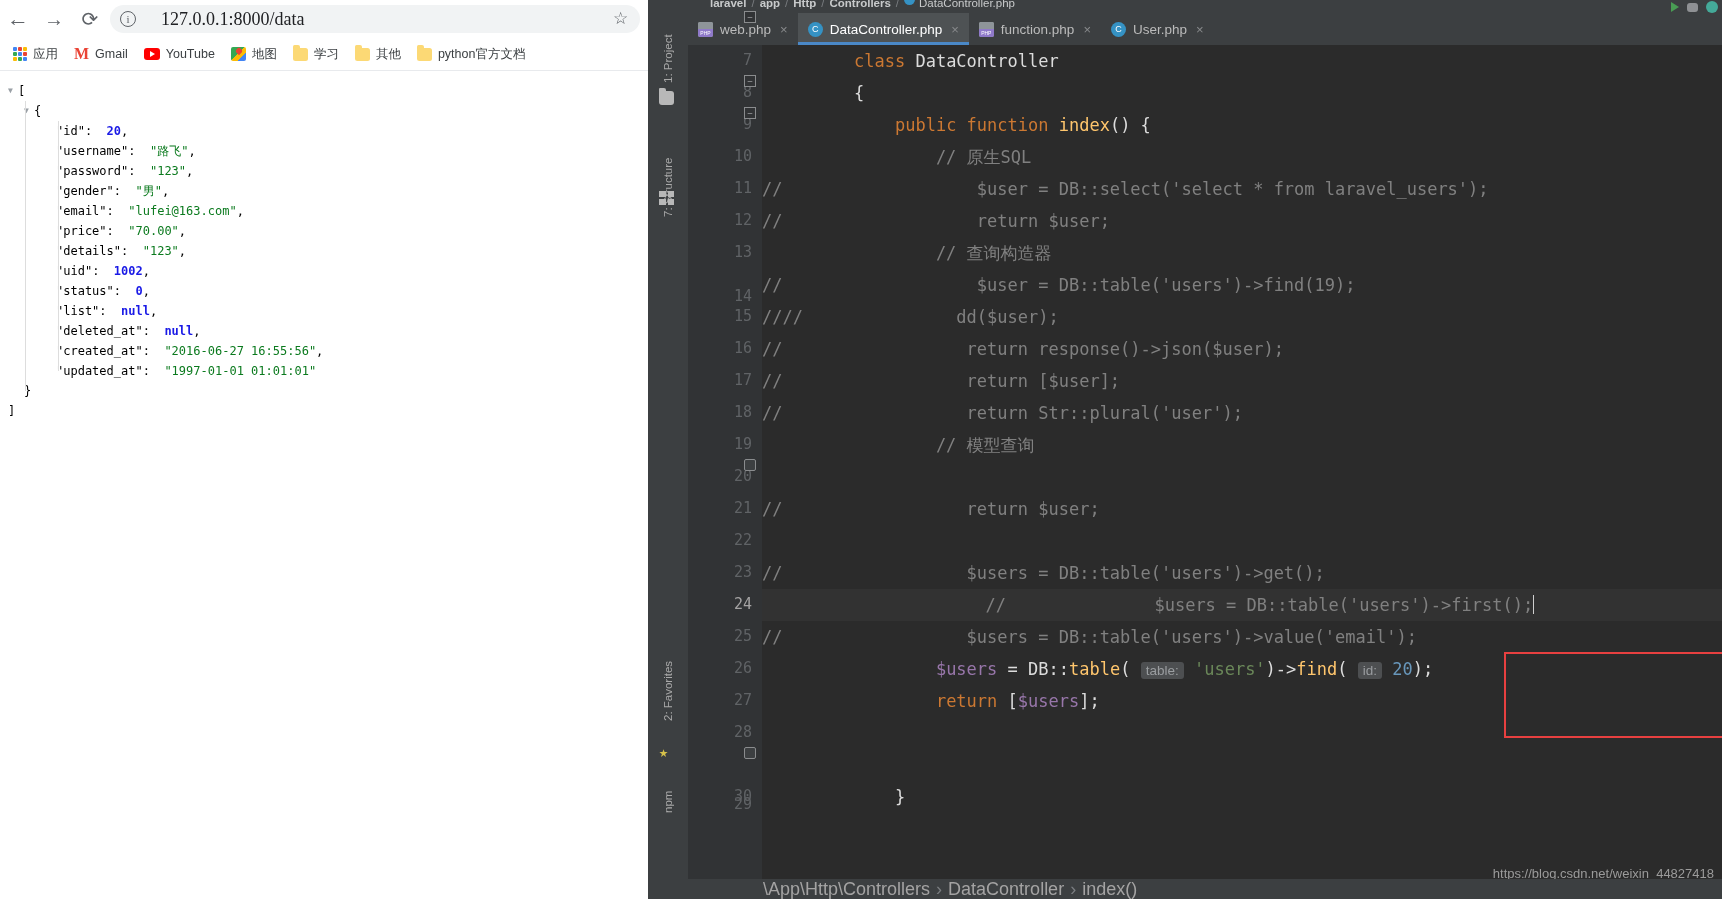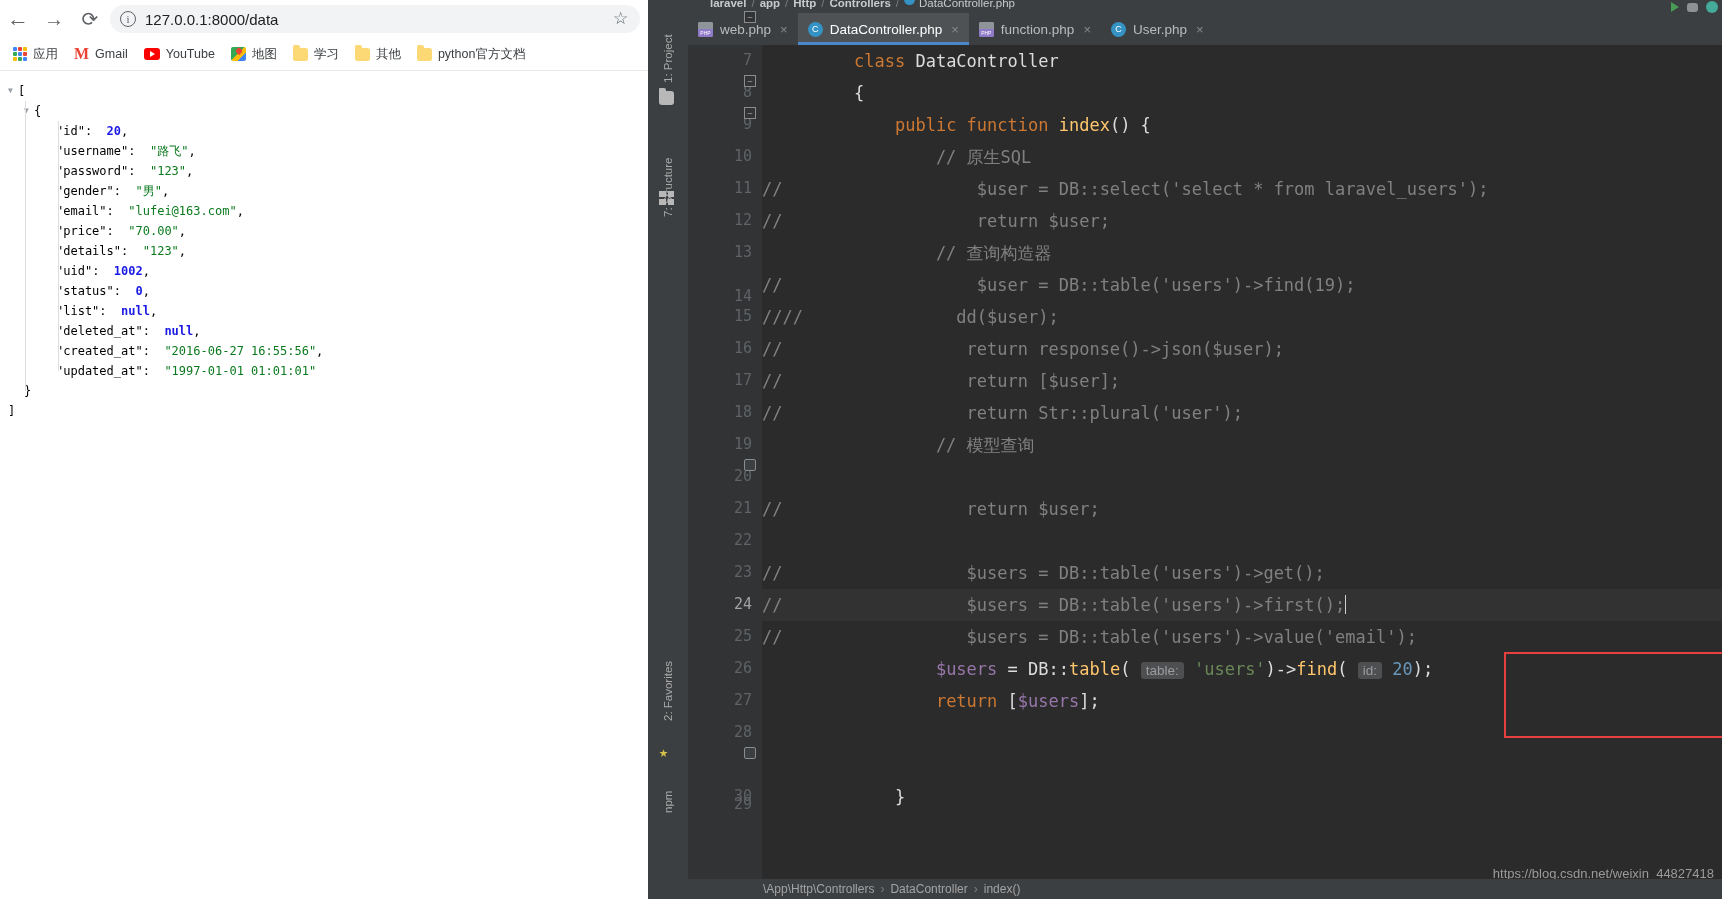--- a/index.html
+++ b/index.html
@@ -28,22 +28,22 @@
     background:#f1f3f4; border-radius:14px; display:flex; align-items:center;
     padding: 0 10px;
   }
   #omnibox .info-ic {
     width:16px; height:16px; border:1.4px solid #5f6368; border-radius:50%;
     display:inline-flex; align-items:center; justify-content:center;
     font-size:11px; color:#5f6368; font-family:"Liberation Serif", serif; margin-right:9px;
     flex:0 0 auto;
   }
   #url-text {
-    font-size:15px; color:#202124; font-family:Liberation Sans, sans-serif;
-    white-space:nowrap; overflow:hidden; flex:1 1 auto;
+    font-size:18px; color:#202124; font-family:Liberation Serif, serif;
+    white-space:nowrap; overflow:hidden; flex:1 1 auto;margin-left:16px;
   }
   #star-icon {
     position:absolute; left:613px; top:10px; font-size:17px; color:#5f6368; line-height:1;
   }
 
   #bookmarks {
     position:absolute; left:0; top:38px; width:648px; height:33px;
     background:#ffffff; display:flex; align-items:center; padding-left:6px;
     border-bottom:1px solid #e8eaed;
   }
@@ -176,21 +176,21 @@
 
   #editor {
     position:absolute; left:114px; top:45px; width:960px; height:866px;
     background:#2b2b2b; overflow:hidden;
   }
   .codeline {
     position:absolute; left:0; width:960px; height:32px; line-height:32px;
     font-size:17px; font-family:"DejaVu Sans Mono", monospace; white-space:pre;
     color:#a9b7c6;
   }
-  .codeline.hl { background:#323232; }
+  .codeline.hl { background:#323232;text-align:center; }
   .cmt { color:#808080; }
   .kw  { color:#cc7832; }
   .fn  { color:#ffc66d; }
   .str { color:#6a8759; }
   .num { color:#6897bb; }
   .var { color:#9876aa; }
   .plain { color:#a9b7c6; }
   .white { color:#dcdcdc; }
   .hintchip {
     background:#4d4f51; color:#9a9da0; border-radius:3px; padding:1px 5px;
@@ -202,21 +202,21 @@
     position:absolute; left:856px; top:652px; width:618px; height:86px;
     border:2px solid #e84040; pointer-events:none;
   }
 
   #watermark {
     position:absolute; right:8px; bottom:18px;
     color:#9b9b9b; font-size:13px; font-family:"Liberation Sans", sans-serif;
   }
   #statusbar {
     position:absolute; left:0; bottom:0; width:1074px; height:20px;
-    background:#3c3f41; color:#a4a3a3; font-size:12px;
+    background:#3c3f41; color:#a4a3a3; font-size:18px;
     font-family:"Liberation Sans", sans-serif; display:flex; align-items:center;
     padding-left:115px; gap:6px;
   }
   .sb-sep { color:#7a7d80; }
 </style>
 </head>
 <body>
 
 <div id="root">
 

